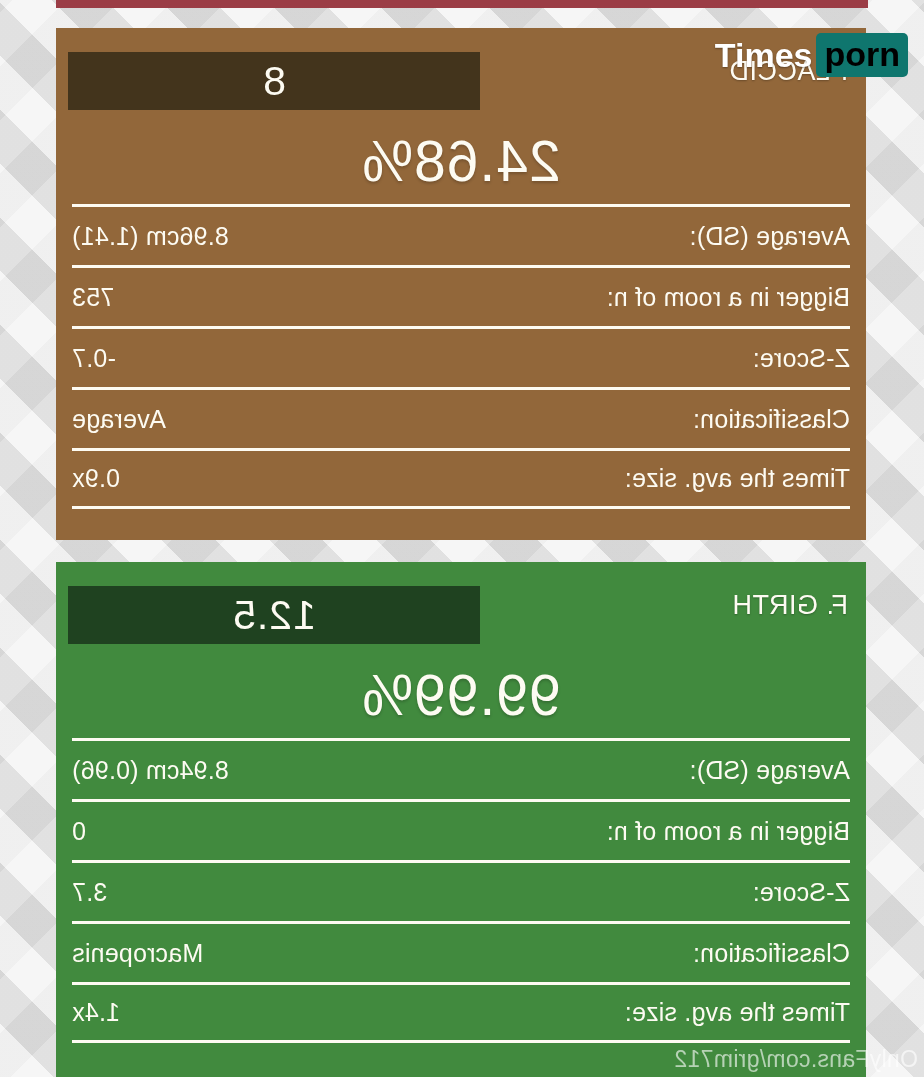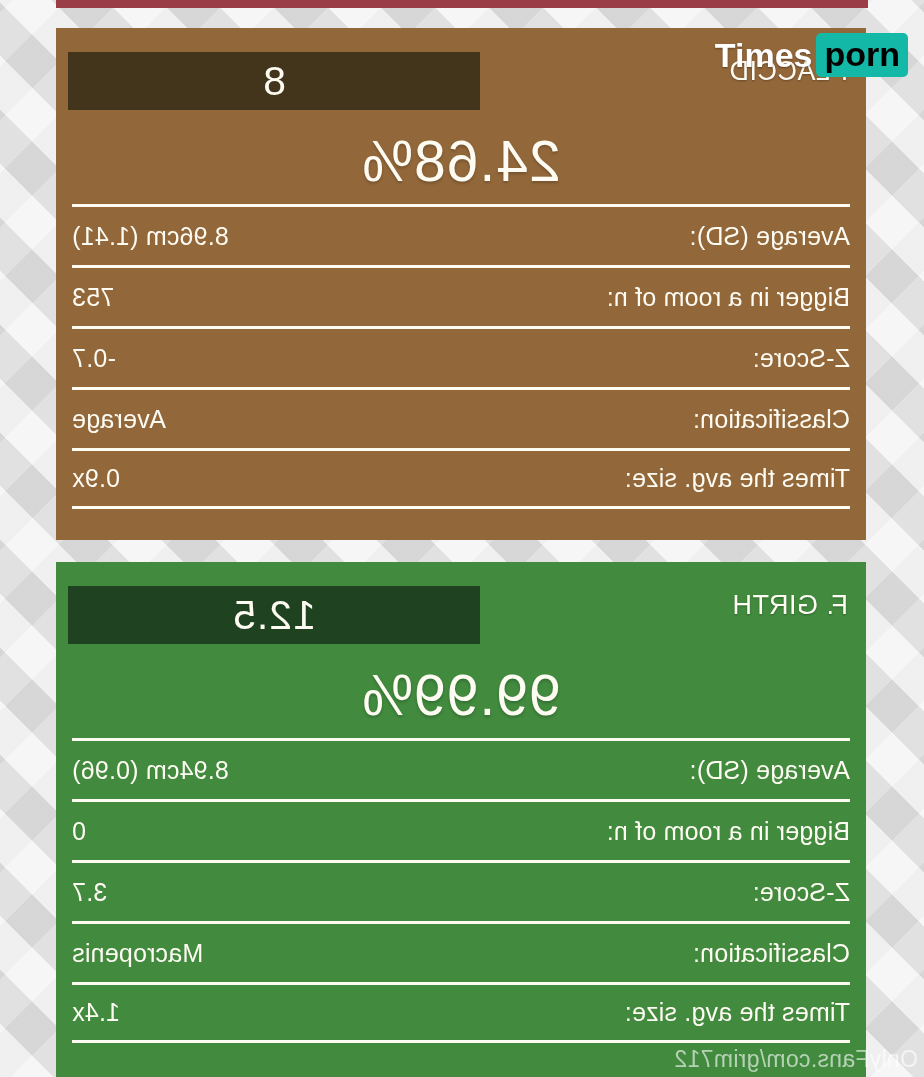--- a/index.html
+++ b/index.html
@@ -112,21 +112,21 @@
     font-weight:bold;
     line-height:1;
   }
   #logo .thot {
     color:#ffffff;
     padding-right:4px;
     text-shadow:0 1px 2px rgba(0,0,0,0.35);
   }
   #logo .porn {
     color:#000000;
-    background:#14b8a6;
+    background:#0f766e;
     border-radius:5px;
     padding:4px 8px 6px 8px;
   }
 
   .watermark {
     position:absolute;
     left:6px; bottom:4px;
     font-size:23px;
     color:rgba(255,255,255,0.62);
     letter-spacing:0.3px;

